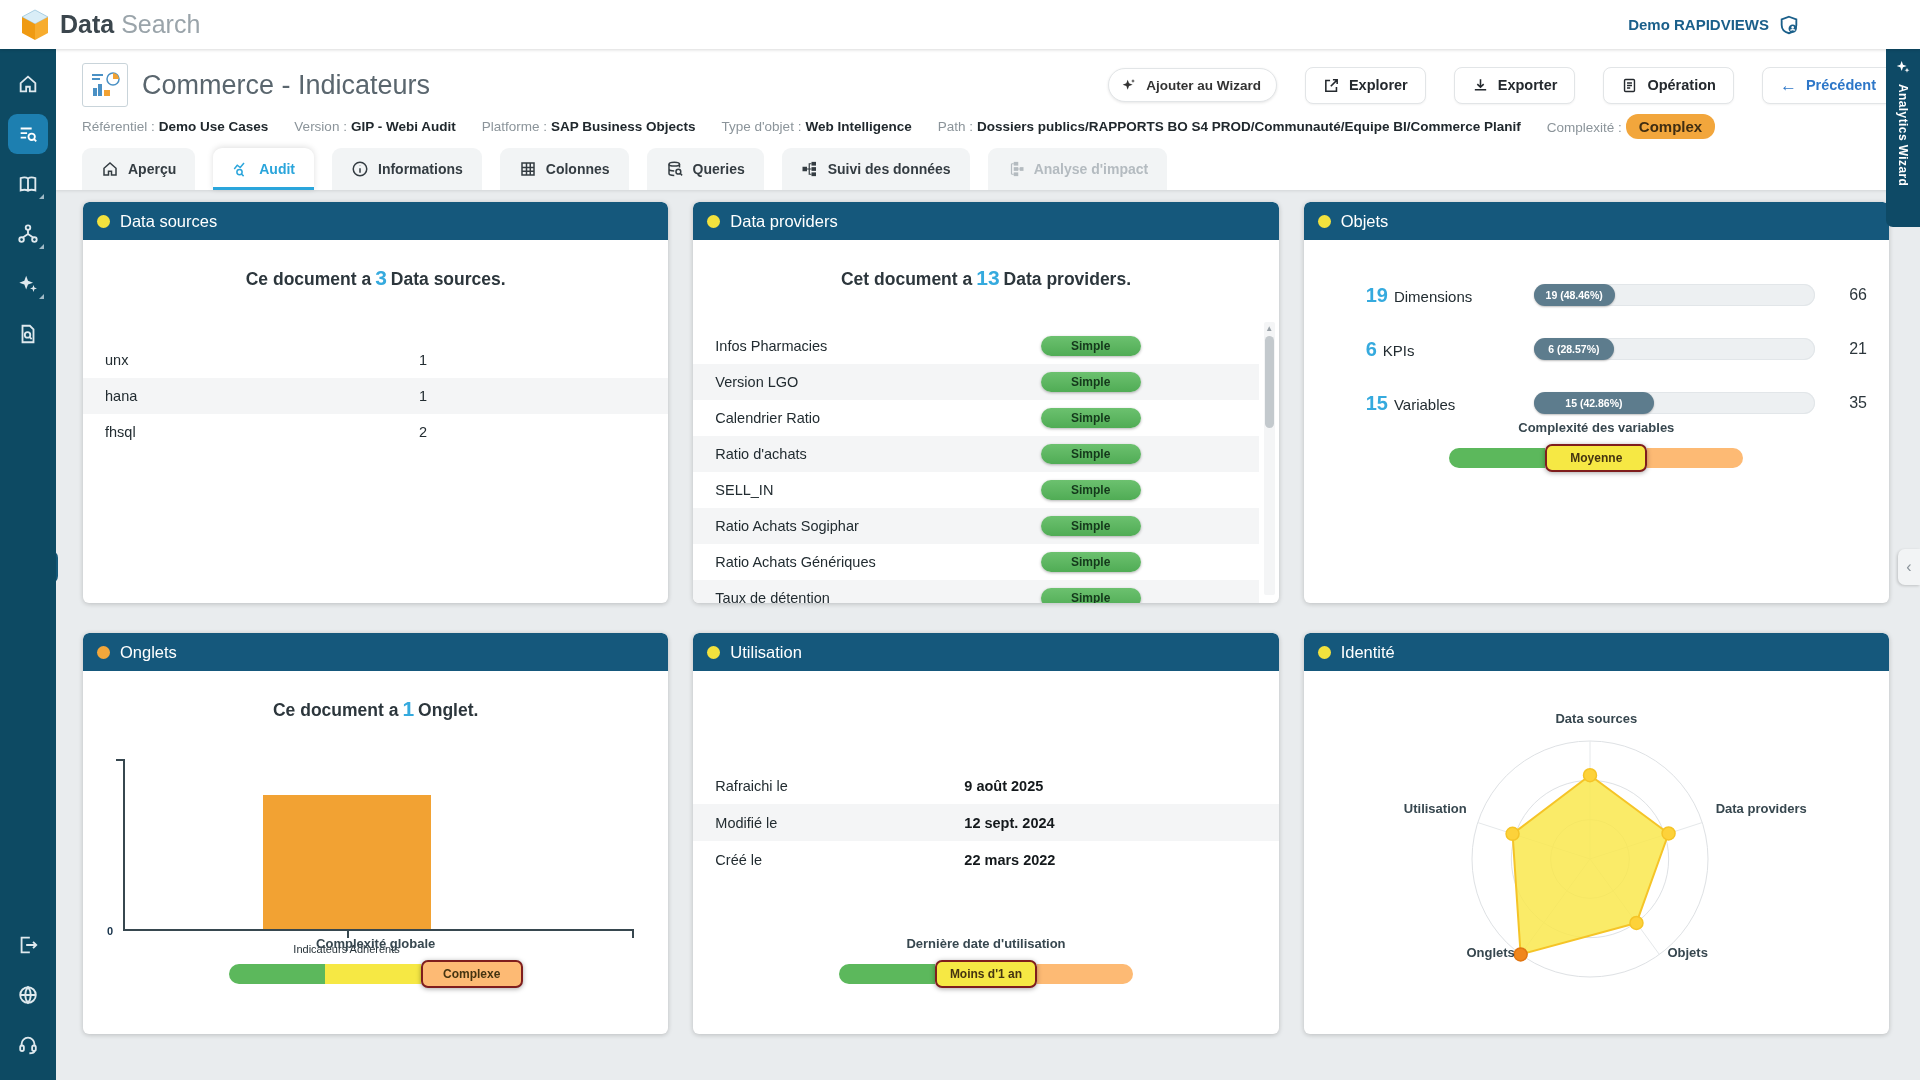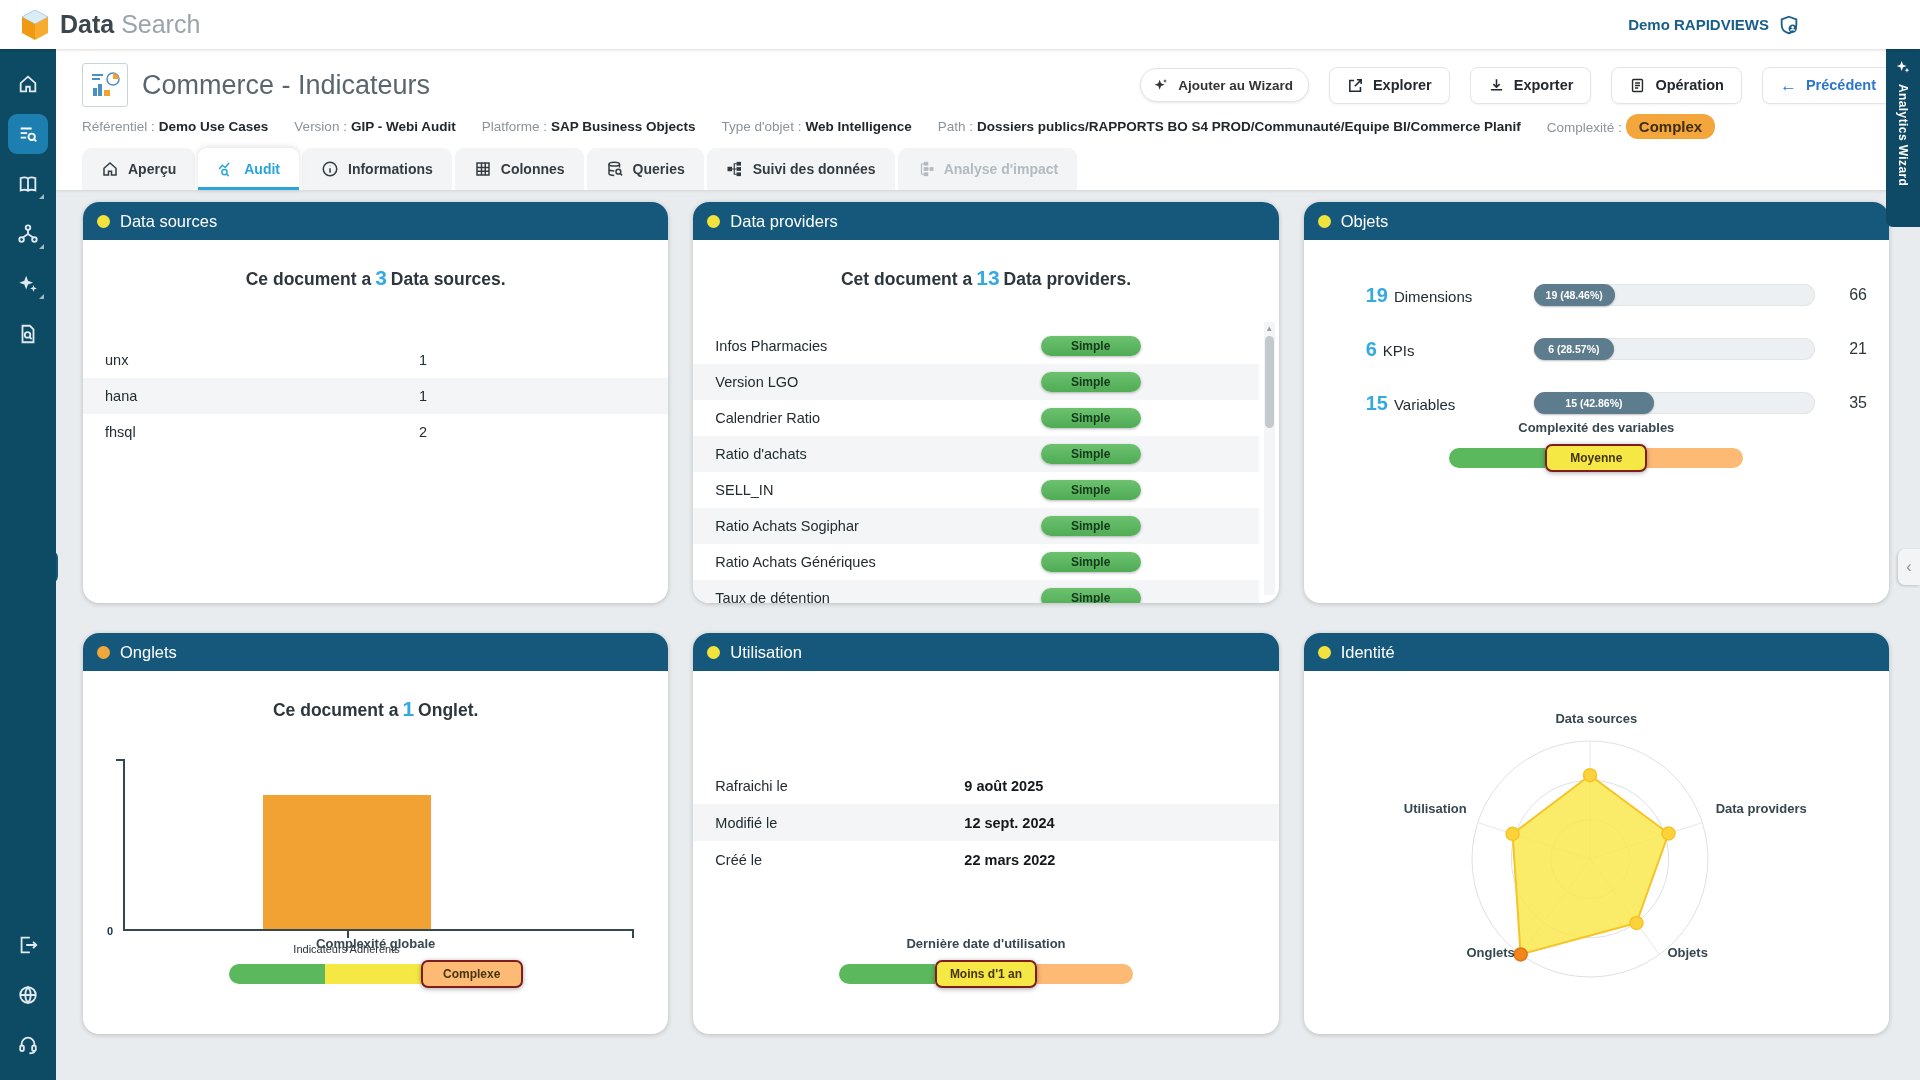--- a/index.html
+++ b/index.html
@@ -24,40 +24,40 @@
   .wizard-tab { position:fixed; top:49px; right:0; width:34px; height:178px; background:#0E4A66; border-radius:0 0 0 7px; display:flex; flex-direction:column; align-items:center; padding-top:10px; gap:9px; z-index:18; }
   .wizard-tab .vtext { writing-mode:vertical-rl; color:#fff; font-size:12px; font-weight:700; letter-spacing:.4px; }
   .right-collapse { position:fixed; right:0; top:549px; width:22px; height:36px; background:#F2F4F5; border-radius:7px 0 0 7px; box-shadow:-1px 1px 3px rgba(0,0,0,.18); display:flex; align-items:center; justify-content:center; color:#8A939A; font-size:16px; z-index:18; }
 
   
   .main { position:absolute; top:49px; left:56px; right:0; bottom:0; }
   .page-head { background:#fff; padding:14px 26px 0 26px; box-shadow:0 1px 3px rgba(0,0,0,.10); position:relative; z-index:5; }
   .title-row { display:flex; align-items:center; }
   .doc-icon { width:46px; height:44px; border:1px solid #C9D4DA; border-radius:3px; background:#fff; display:flex; align-items:center; justify-content:center; }
   .page-title { font-size:27px; color:#5A666E; font-weight:400; margin-left:14px; }
-  .actions { margin-left:auto; display:flex; align-items:center; gap:20px; }
+  .actions { margin-left:auto; display:flex; align-items:center; gap:28px; }
   .btn { display:flex; align-items:center; gap:9px; background:#fff; border:1px solid #E2E5E7; border-radius:8px; padding:9px 17px; font-size:14.5px; font-weight:700; color:#24292E; box-shadow:0 1px 2px rgba(0,0,0,.05); cursor:pointer; }
   .btn-pill { border-radius:19px; font-size:13.5px; padding:8px 15px 8px 12px; color:#333; box-shadow:0 1px 3px rgba(0,0,0,.10); }
   .btn-back { color:#2E77C8; }
   .btn-back .arrow { font-size:17px; line-height:1; }
 
   .meta-row { display:flex; align-items:center; gap:26px; margin-top:11px; font-size:13.5px; white-space:nowrap; }
   .meta-item { color:#8B949A; }
   .meta-item b { color:#20282D; margin-left:4px; }
   .badge-complex { background:#F2A63C; color:#3F2D12; font-weight:700; font-size:15px; border-radius:12px; padding:4px 13px; margin-left:4px; }
 
-  .tabs-row { display:flex; gap:3px; margin-top:13px;text-align:center; }
+  .tabs-row { display:flex; gap:18px; margin-top:13px;text-align:center; }
   .tab { display:flex; align-items:center; gap:9px; padding:12px 19px; background:#F2F4F5; border-radius:9px 9px 0 0; font-size:14px; font-weight:700; color:#343C42; cursor:pointer; }
   .tab.active { background:#fff; color:#2AA5DB; box-shadow:0 -1px 6px rgba(0,0,0,.13); border-bottom:3px solid #2AA5DB; padding-bottom:9px; position:relative; z-index:2; }
   .tab.disabled { color:#B4BBC0; cursor:default; }
 
   
   .content { padding:12px 31px 0 27px; }
   .grid { display:grid; grid-template-columns:repeat(3,1fr); column-gap:25px; row-gap:30px; }
-  .card { background:#fff; border-radius:16px; box-shadow:0 1px 5px rgba(0,0,0,.20); height:401px; position:relative; overflow:hidden; }
+  .card { background:#fff; border-radius:6px; box-shadow:0 1px 5px rgba(0,0,0,.20); height:401px; position:relative; overflow:hidden; }
   .card-head { height:38px; background:#15587C; display:flex; align-items:center; gap:10px; padding:0 14px; border-radius:6px 6px 0 0; }
   .dot { width:13px; height:13px; border-radius:50%; background:#F2E23E; flex:none; }
   .dot.orange { background:#F2A73B; }
   .card-title { color:#fff; font-size:16.5px; font-weight:500; }
 
   .statement { text-align:center; margin-top:26px; font-size:17.5px; font-weight:700; color:#2C363C; }
   .stat-num { color:#35AADE; font-size:21px; padding:0 4px; }
 
   .ds-table { margin-top:52px; }
   .ds-row { display:grid; grid-template-columns:1fr 42%; align-items:center; height:36px; padding:0 22px; font-size:14.5px; color:#222C31; }

